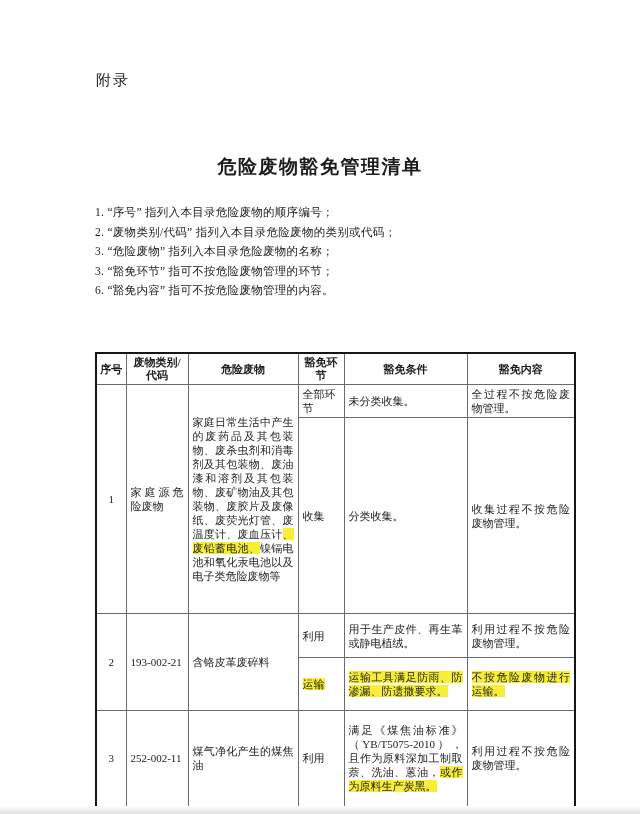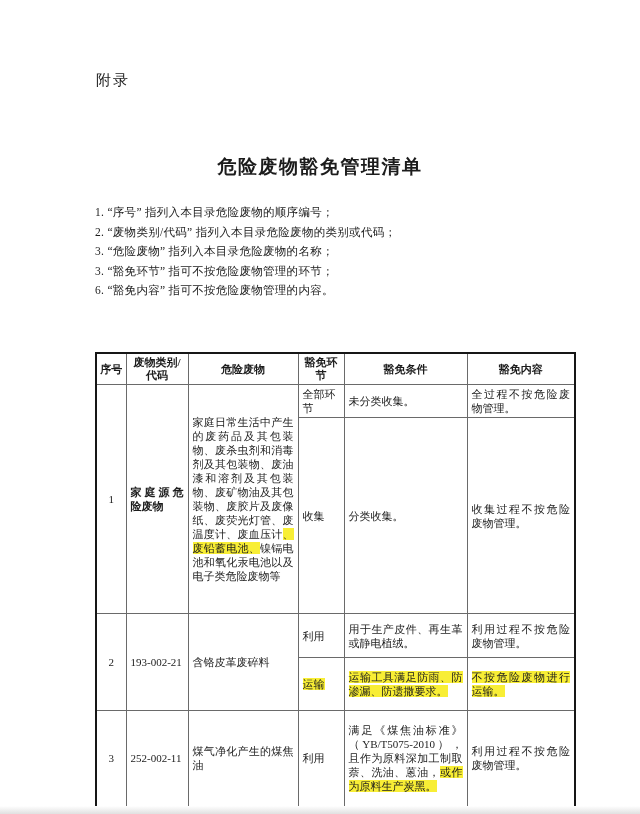--- a/index.html
+++ b/index.html
@@ -33,21 +33,21 @@
   }
   .exempt th { font-weight:bold; text-align:center; line-height:13px; padding:2px 2px; }
   .hrow { height:30px;padding-left:16px; }
   .r1a  { height:30px; }
   .r1b  { height:196px; }
   .r2a  { height:44px; }
   .r2b  { height:53px;padding-left:37px; }
   .r3   { height:96px; }
   .c-no    { text-align:center; }
   .c-code  { padding:2px 1px; }
-  .c-cat   { text-align:justify; padding:2px 3px;font-weight:bold; }
+  .c-cat   { text-align:justify; padding:2px 3px; }
   .c-waste { text-align:justify; padding:2px 6px; }
   .c-stage { text-align:left; padding:2px 1px; }
   .c-cond  { text-align:justify; padding:2px 4px; }
   .c-cont  { text-align:justify; padding:2px 4px;border-radius:8px; }
   .hl { background:#f8ee35; }
   .bottom-shade {
     position:absolute; left:0; right:0; bottom:0; height:8px;
     background:linear-gradient(to bottom,#ffffff,#e0e0e0);
   }
 </style>

